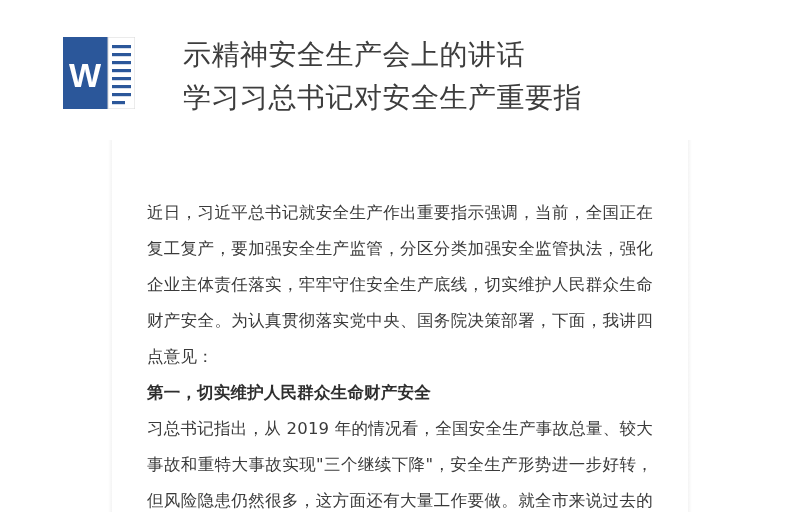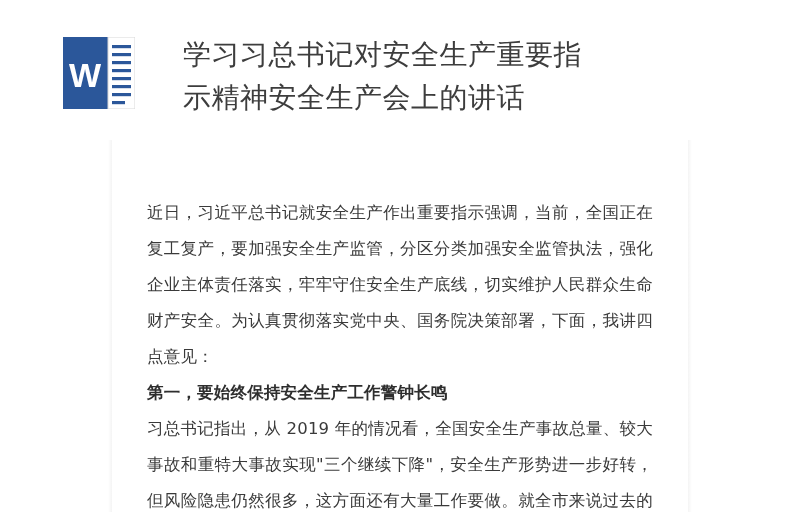--- a/index.html
+++ b/index.html
@@ -150,31 +150,31 @@
         <rect x="49" y="40" width="19" height="3.2"></rect>
         <rect x="49" y="48" width="19" height="3.2"></rect>
         <rect x="49" y="56" width="19" height="3.2"></rect>
         <rect x="49" y="64" width="13" height="3.2"></rect>
       </g>
       <text x="22" y="50" font-family="Liberation Sans, sans-serif" font-size="34" font-weight="bold" fill="#ffffff" text-anchor="middle">W</text>
     </svg>
   </div>
 
   <div class="title-block">
+    <div class="title-line">示精神安全生产会上的讲话</div>
     <div class="title-line">学习习总书记对安全生产重要指</div>
-    <div class="title-line">示精神安全生产会上的讲话</div>
   </div>
 
 </div>
 
 <div class="page-shadow-left"></div>
 <div class="page-shadow-right"></div>
 <div class="page-sheet"></div>
 
 <div class="doc-body">
   <p class="para">近日，习近平总书记就安全生产作出重要指示强调，当前，全国正在复工复产，要加强安全生产监管，分区分类加强安全监管执法，强化企业主体责任落实，牢牢守住安全生产底线，切实维护人民群众生命财产安全。为认真贯彻落实党中央、国务院决策部署，下面，我讲四点意见：</p>
-  <p class="para bold">第一，要始终保持安全生产工作警钟长鸣</p>
+  <p class="para bold">第一，切实维护人民群众生命财产安全</p>
   <p class="para">习总书记指出，从 2019 年的情况看，全国安全生产事故总量、较大事故和重特大事故实现"三个继续下降"，安全生产形势进一步好转，但风险隐患仍然很多，这方面还有大量工作要做。就全市来说过去的一年，全市上下深入贯彻习近平</p>
 </div>
 
 <div class="side-mask-left"></div>
 <div class="side-mask-right"></div>
 <div class="bottom-clip"></div>
 
 </body></html>

